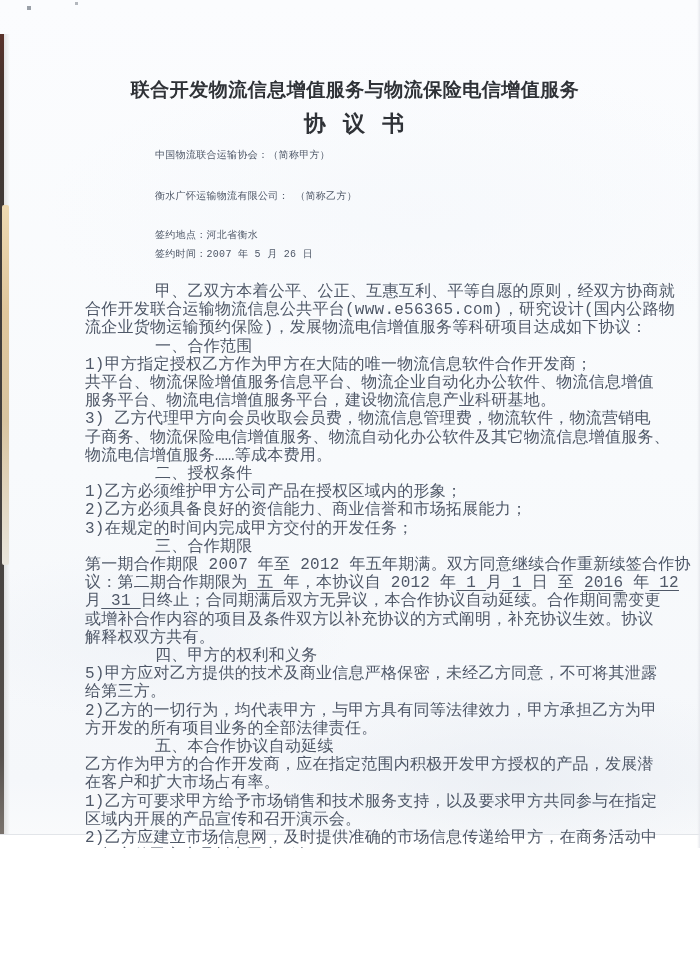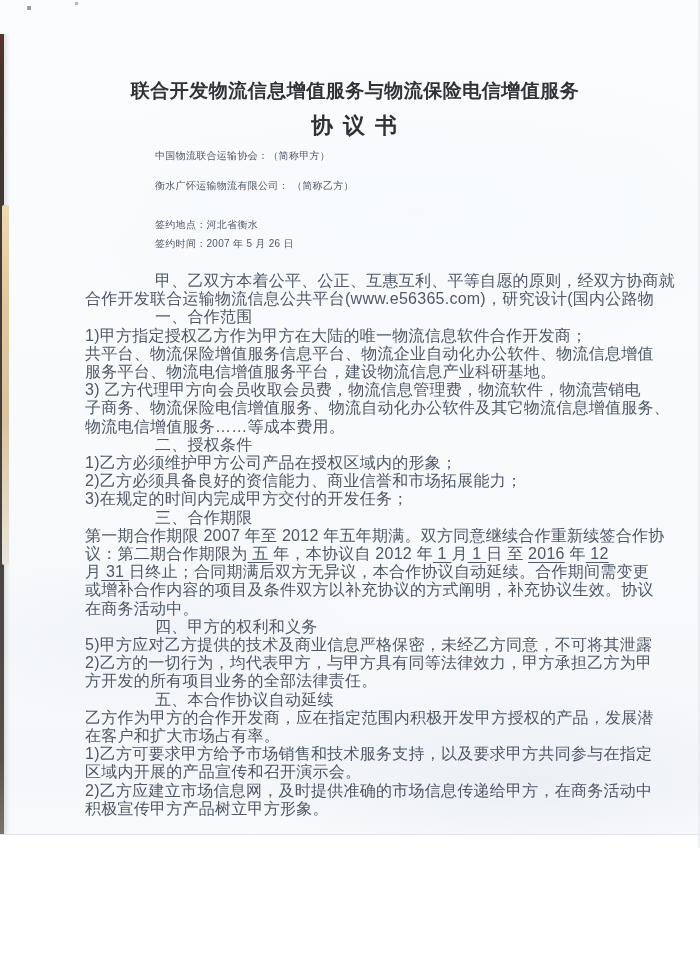--- a/index.html
+++ b/index.html
@@ -10,21 +10,21 @@
   #page {
     position: relative;
     width: 700px;
     height: 848px;
     overflow: hidden;
     background:
       radial-gradient(ellipse 400px 140px at 75% 92%, rgba(228,233,240,0.55), rgba(255,255,255,0) 70%),
       radial-gradient(ellipse 300px 120px at 20% 75%, rgba(235,239,245,0.5), rgba(255,255,255,0) 70%),
       radial-gradient(ellipse 500px 200px at 60% 25%, rgba(244,247,251,0.6), rgba(255,255,255,0) 75%),
       linear-gradient(180deg, #fbfcfe 0%, #f8fafc 55%, #f5f7fa 92%, #fafbfc 100%);
-    font-family: Liberation Sans, sans-serif;
+    font-family: Liberation Mono, monospace;
     color: var(--ink, #4f5868);
   }
   
   .edge-left-dark {
     position: absolute; left: 0; top: 34px; bottom: 12px; width: 4px;
     background: linear-gradient(180deg, #5a322a 0%, #46332c 6%, #3e3a38 25%, #44403e 60%, #56504c 90%, #7a736d 100%);
   }
   .edge-left-tan {
     position: absolute; left: 2px; top: 205px; height: 360px; width: 7px;
     background: linear-gradient(180deg, #eed9b2 0%, #dfc69c 30%, #d8c4a0 60%, #e3d9c6 85%, #eae6dd 100%);
@@ -70,21 +70,21 @@
     color: var(--title-ink, #2f3237);
     line-height: 22px;
   }
   .pre-line {
     font-size: 10px;
     line-height: 18px;
     padding-left: 70px;
     letter-spacing: 0.3px;
   }
   .pre-a { margin-top: 10px; }
-  .pre-b { margin-top: 12px; }
+  .pre-b { margin-top: 23px; }
   .pre-c { margin-top: 21px; }
   .pre-d { margin-top: 1px; }
 
   .body-lines {
     margin-top: 19px;
   }
   .bline {
     font-size: 16px;
     line-height: 18.2px;
     letter-spacing: 0.25px;
@@ -114,39 +114,41 @@
     <div class="title2">协 议 书</div>
 
     <div class="pre-line pre-a">中国物流联合运输协会：（简称甲方）</div>
     <div class="pre-line pre-b">衡水广怀运输物流有限公司： （简称乙方）</div>
     <div class="pre-line pre-c">签约地点：河北省衡水</div>
     <div class="pre-line pre-d">签约时间：2007 年 5 月 26 日</div>
 
     <div class="body-lines">
         <div class="bline indent"><span>甲、乙双方本着公平、公正、互惠互利、平等自愿的原则，经双方协商就</span></div>
         <div class="bline"><span>合作开发联合运输物流信息公共平台(www.e56365.com)，研究设计(国内公路物</span></div>
+        <div class="bline"><span>流企业货物运输预约保险)，发展物流电信增值服务等科研项目达成如下协议：</span></div>
         <div class="bline indent"><span>一、合作范围</span></div>
         <div class="bline"><span>1)甲方指定授权乙方作为甲方在大陆的唯一物流信息软件合作开发商；</span></div>
         <div class="bline"><span>共平台、物流保险增值服务信息平台、物流企业自动化办公软件、物流信息增值</span></div>
         <div class="bline"><span>服务平台、物流电信增值服务平台，建设物流信息产业科研基地。</span></div>
         <div class="bline"><span>3) 乙方代理甲方向会员收取会员费，物流信息管理费，物流软件，物流营销电</span></div>
         <div class="bline"><span>子商务、物流保险电信增值服务、物流自动化办公软件及其它物流信息增值服务、</span></div>
         <div class="bline"><span>物流电信增值服务……等成本费用。</span></div>
         <div class="bline indent"><span>二、授权条件</span></div>
         <div class="bline"><span>1)乙方必须维护甲方公司产品在授权区域内的形象；</span></div>
         <div class="bline"><span>2)乙方必须具备良好的资信能力、商业信誉和市场拓展能力；</span></div>
         <div class="bline"><span>3)在规定的时间内完成甲方交付的开发任务；</span></div>
         <div class="bline indent"><span>三、合作期限</span></div>
         <div class="bline"><span>第一期合作期限 2007 年至 2012 年五年期满。双方同意继续合作重新续签合作协</span></div>
         <div class="bline"><span>议：第二期合作期限为</span><span class="u"> 五 </span><span>年，本协议自 2012 年</span><span class="u"> 1 </span><span>月</span><span class="u"> 1 </span><span>日 至 </span><span class="u"> 2016</span><span> 年</span><span class="u"> 12</span></div>
         <div class="bline"><span>月</span><span class="u"> 31 </span><span>日终止；合同期满后双方无异议，本合作协议自动延续。合作期间需变更</span></div>
         <div class="bline"><span>或增补合作内容的项目及条件双方以补充协议的方式阐明，补充协议生效。协议</span></div>
-        <div class="bline"><span>在商务活动中。</span></div>
+        <div class="bline"><span>解释权双方共有。</span></div>
         <div class="bline indent"><span>四、甲方的权利和义务</span></div>
         <div class="bline"><span>5)甲方应对乙方提供的技术及商业信息严格保密，未经乙方同意，不可将其泄露</span></div>
+        <div class="bline"><span>给第三方。</span></div>
         <div class="bline"><span>2)乙方的一切行为，均代表甲方，与甲方具有同等法律效力，甲方承担乙方为甲</span></div>
         <div class="bline"><span>方开发的所有项目业务的全部法律责任。</span></div>
         <div class="bline indent"><span>五、本合作协议自动延续</span></div>
         <div class="bline"><span>乙方作为甲方的合作开发商，应在指定范围内积极开发甲方授权的产品，发展潜</span></div>
         <div class="bline"><span>在客户和扩大市场占有率。</span></div>
         <div class="bline"><span>1)乙方可要求甲方给予市场销售和技术服务支持，以及要求甲方共同参与在指定</span></div>
         <div class="bline"><span>区域内开展的产品宣传和召开演示会。</span></div>
         <div class="bline"><span>2)乙方应建立市场信息网，及时提供准确的市场信息传递给甲方，在商务活动中</span></div>
         <div class="bline"><span>积极宣传甲方产品树立甲方形象。</span></div>
       </div>

